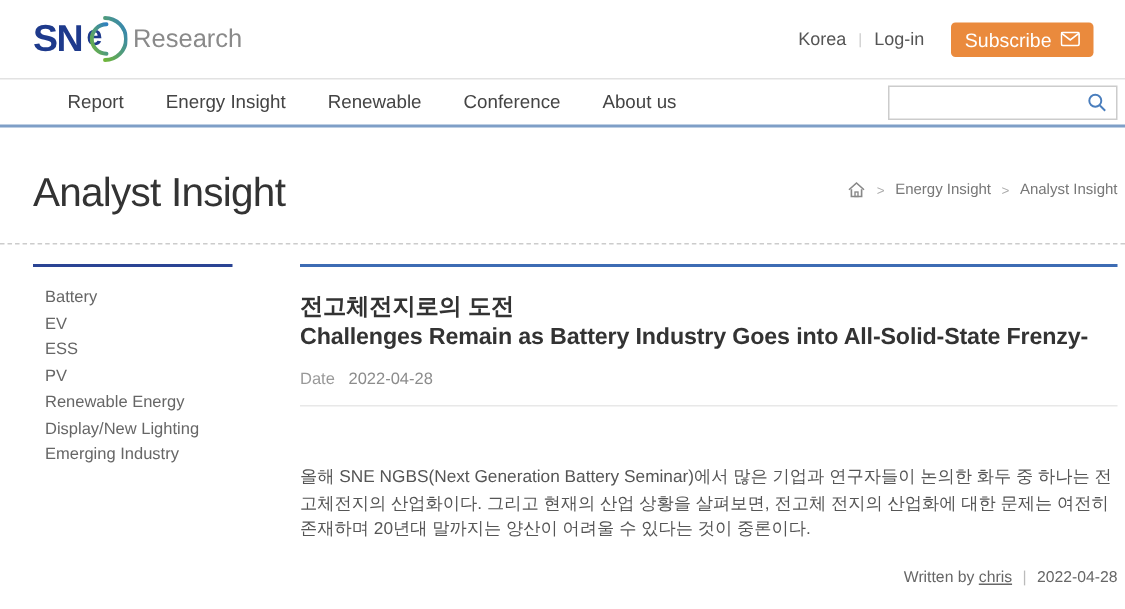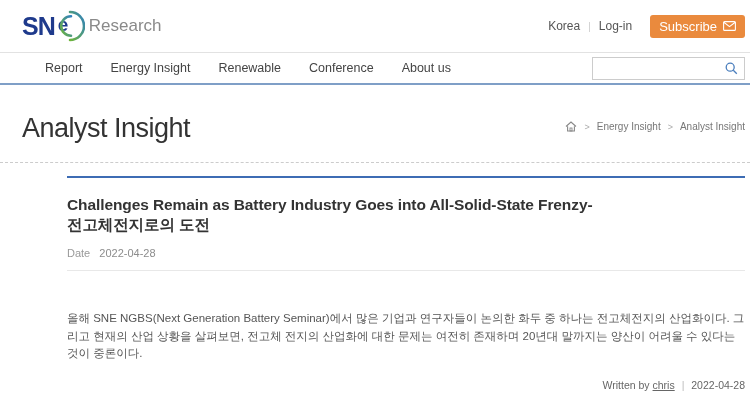--- a/index.html
+++ b/index.html
@@ -1,20 +1,20 @@
 <!DOCTYPE html>
 <html><head>
 <meta charset="utf-8">
 <style>
   * { margin:0; padding:0; box-sizing:border-box; }
   html,body { width:750px; height:406px; background:#fff; overflow:hidden;
               font-family:"Liberation Sans", sans-serif; color:#333; }
 
   
-  .header { height:52px; display:flex; align-items:center; padding:0 5px 0 22px; }
+  .header { height:52px; display:flex; align-items:center; padding:0 21px 0 22px; }
   .logo { display:flex; align-items:center; text-decoration:none; cursor:pointer; }
   .logo-mark { display:flex; align-items:center; }
   .logo-sn { font-size:25px; font-weight:bold; color:#1e3a8c; letter-spacing:-1px; }
   .logo-e-wrap { position:relative; display:inline-block; width:30px; height:34px; text-align:left; }
   .logo-e { position:absolute; left:3px; top:5px; font-size:19px; font-weight:bold; color:#1e3a8c; }
   .logo-swoosh { position:absolute; left:-4px; top:0; }
   .logo-research { font-size:17px; font-weight:500; color:#8a8a8a; margin-left:4px; }
   .header-right { margin-left:auto; display:flex; align-items:center; }
   .hlink { font-size:12px; color:#555; text-decoration:none; cursor:pointer; }
   .hsep { color:#ccc; font-size:10px; margin:0 8px; }
@@ -121,25 +121,36 @@
     <span class="sep">&gt;</span>
     <span class="crumb">Energy Insight</span>
     <span class="sep">&gt;</span>
     <span class="crumb">Analyst Insight</span>
   </div>
 </div>
 <div class="dashed-divider"></div>
 
 <div class="main">
 
+  <div class="sidebar">
+    <ul>
+      <li>Battery</li>
+      <li>EV</li>
+      <li>ESS</li>
+      <li>PV</li>
+      <li>Renewable Energy</li>
+      <li>Display/New Lighting</li>
+      <li>Emerging Industry</li>
+    </ul>
+  </div>
 
   <div class="content">
     <h2 class="article-title">
+      <span style="display:block">전고체전지로의 도전</span>
       <span style="display:block">Challenges Remain as Battery Industry Goes into All-Solid-State Frenzy-</span>
-      <span style="display:block">전고체전지로의 도전</span>
     </h2>
     <div class="date-row">
       <span>Date</span>
       <span class="date-value">2022-04-28</span>
     </div>
     <div class="content-divider"></div>
     <p class="article-body">올해 SNE NGBS(Next Generation Battery Seminar)에서 많은 기업과 연구자들이 논의한 화두 중 하나는 전고체전지의 산업화이다. 그리고 현재의 산업 상황을 살펴보면, 전고체 전지의 산업화에 대한 문제는 여전히 존재하며 20년대 말까지는 양산이 어려울 수 있다는 것이 중론이다.</p>
     <div class="article-footer">
       <span>Written by</span>
       <a class="author-link">chris</a>

